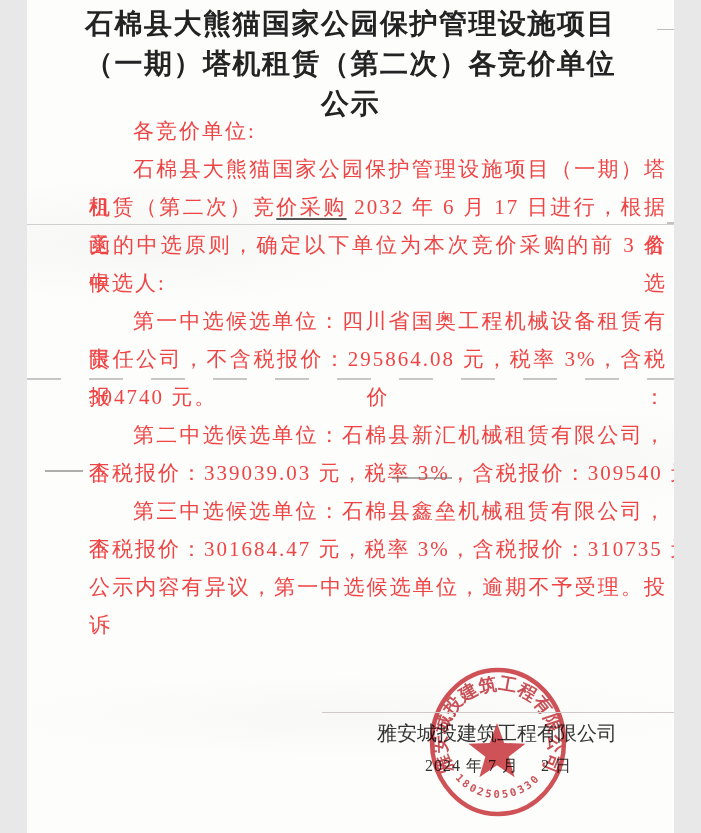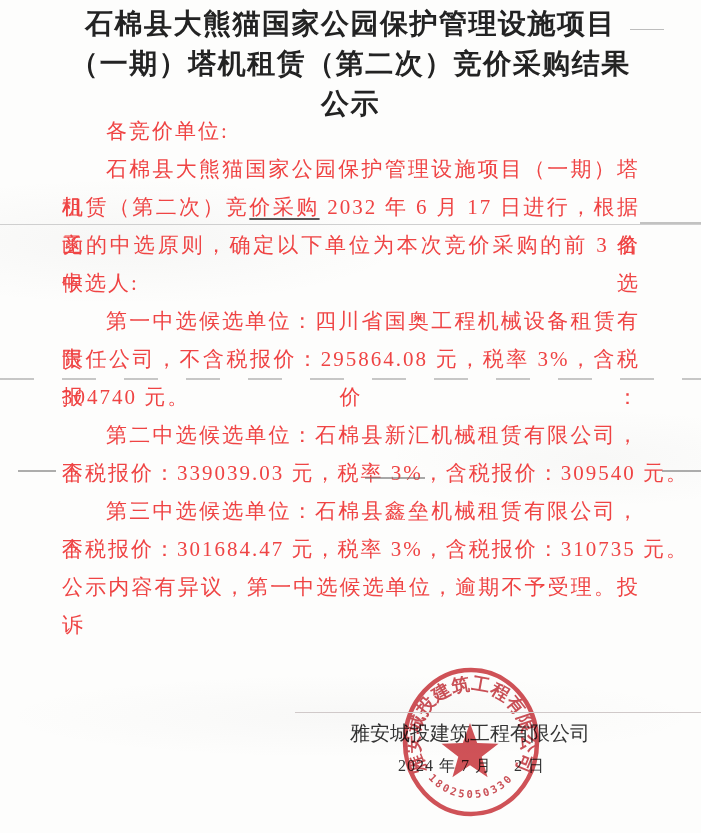--- a/index.html
+++ b/index.html
@@ -1,19 +1,19 @@
 <!DOCTYPE html>
 <html><head>
 <meta charset="utf-8">
 <style>
   html, body { margin: 0; padding: 0; }
   body { background: #e8e8e8; }
   .page {
     position: relative;
-    width: 701px;
+    width: 647px;
     height: 833px;
     margin: 0 auto;
     background: #fdfdfc;
     overflow: hidden;
     font-family: "Liberation Serif", serif;
     color: #333;
   }
   
   .page::before {
     content: "";
@@ -95,21 +95,21 @@
     opacity: 0.55;
   }
 </style>
 </head>
 <body>
 
 <div class="page">
 
   <div class="title">
     <div>石棉县大熊猫国家公园保护管理设施项目</div>
-    <div>（一期）塔机租赁（第二次）竞价采购结果</div>
+    <div>（一期）塔机租赁（第二次）各竞价单位</div>
     <div>公示</div>
   </div>
 
   <div class="bodytext">
     <div class="line indent">各竞价单位:</div>
 
     <div class="line indent just">石棉县大熊猫国家公园保护管理设施项目（一期）塔机</div>
     <div class="line just"><span>租赁（第二次）竞</span><span class="ul">价采购</span><span> 2032 年 6 月 17 日进行，根据竞价</span></div>
     <div class="line just">函的中选原则，确定以下单位为本次竞价采购的前 3 名中选</div>
     <div class="line">候选人:</div>

